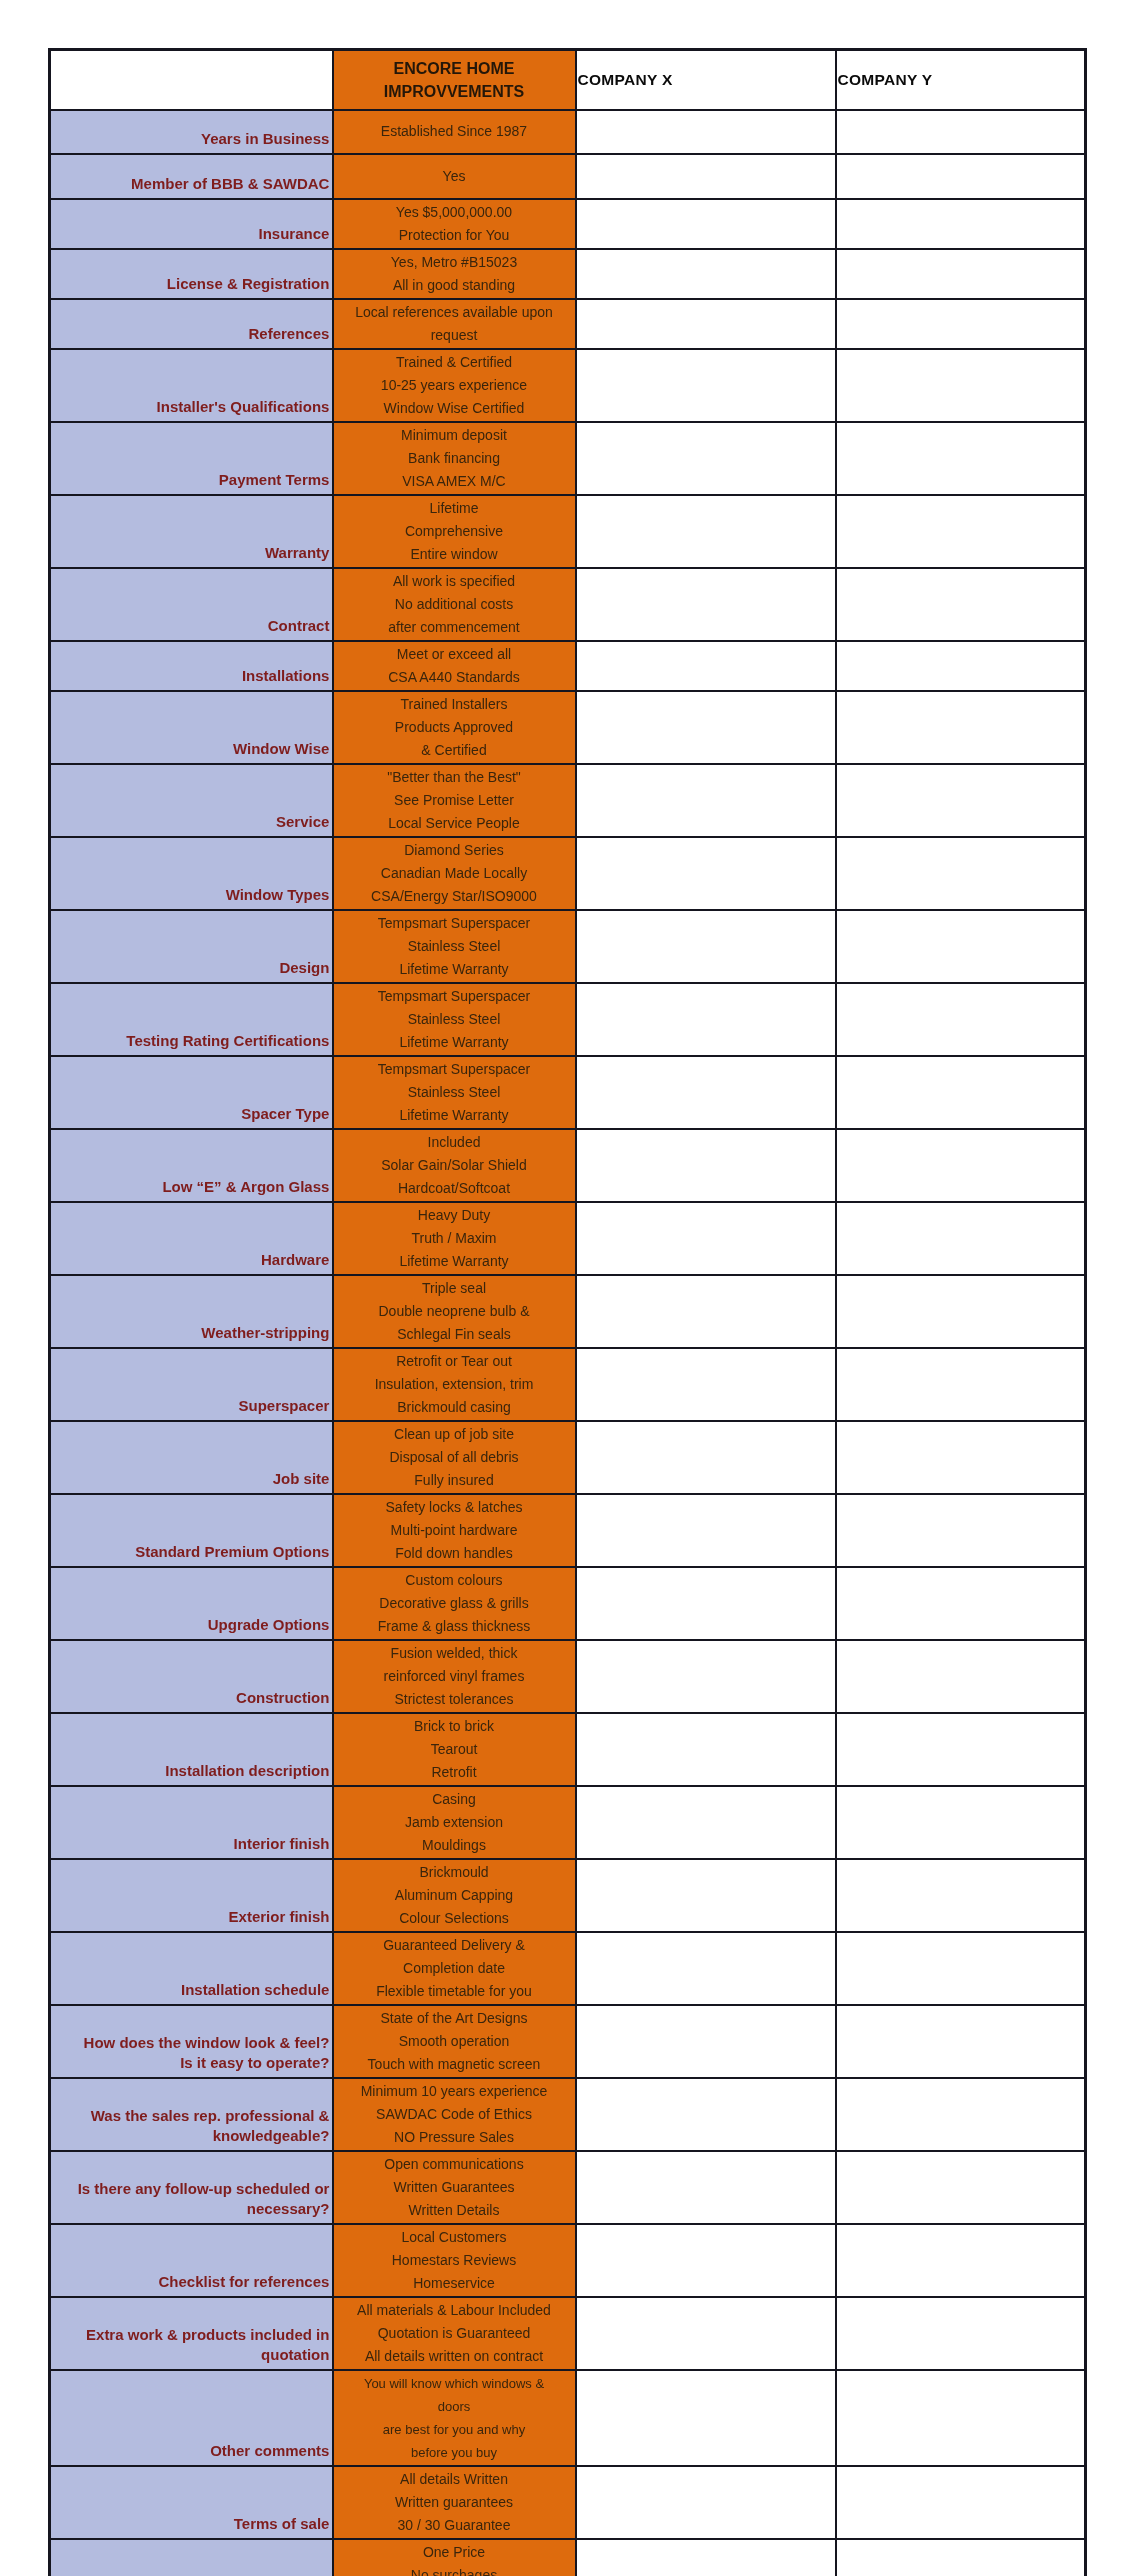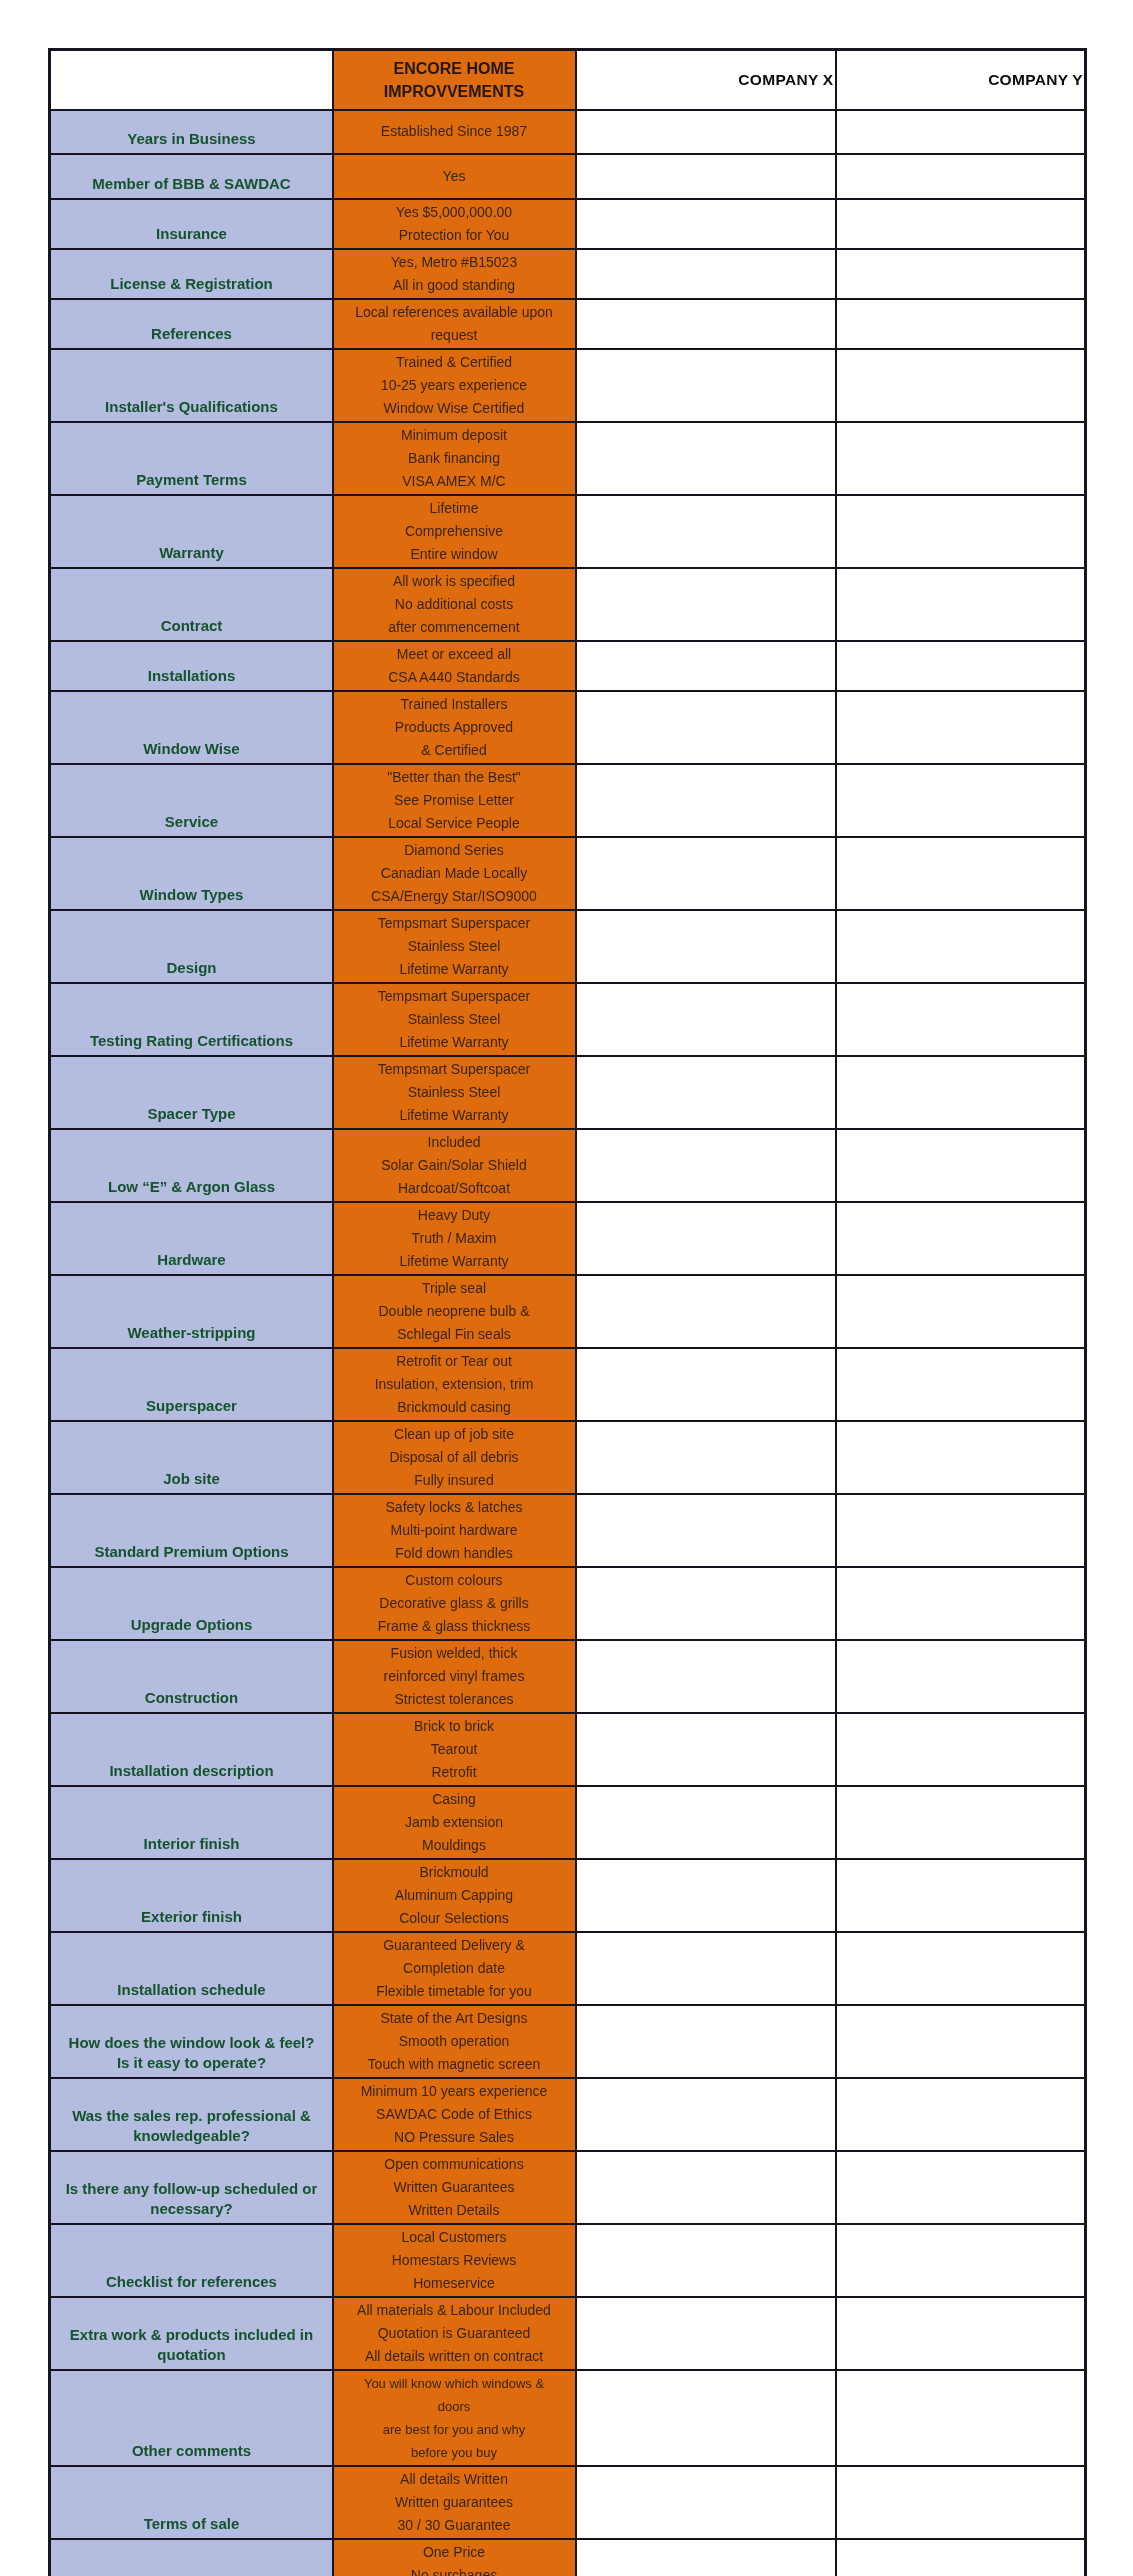--- a/index.html
+++ b/index.html
@@ -16,26 +16,26 @@
   th,td{border:2.1px solid #15151f;overflow:hidden;box-sizing:border-box;}
   
   .h-blank{background:#ffffff;}
   .h-encore{
     background:#de6b0d;color:#241709;font-weight:bold;font-size:16px;
     line-height:23px;text-align:center;vertical-align:top;
     padding-top:6.2px;white-space:pre-line;
   }
   .h-company{
     background:#ffffff;color:#0b0b0b;font-weight:bold;font-size:15.5px;
-    text-align:right;vertical-align:middle;letter-spacing:0.3px;
+    text-align:left;vertical-align:middle;letter-spacing:0.3px;
   }
   
   .c-label{
-    background:#b4bcdf;color:#14532d;font-weight:bold;font-size:15px;
-    line-height:19.6px;text-align:center;vertical-align:bottom;
+    background:#b4bcdf;color:#7f1d1d;font-weight:bold;font-size:15px;
+    line-height:19.6px;text-align:right;vertical-align:bottom;
     padding:0 2.1px 4.1px 2.6px;white-space:pre-line;
   }
   .c-encore{
     background:#de6b0d;color:#3a250c;font-size:14px;line-height:23px;
     text-align:center;vertical-align:middle;padding:1px 15px;
     white-space:pre-line;
   }
   .c-encore.small{font-size:13px;}
   .c-x,.c-y{background:#ffffff;}
 </style>

